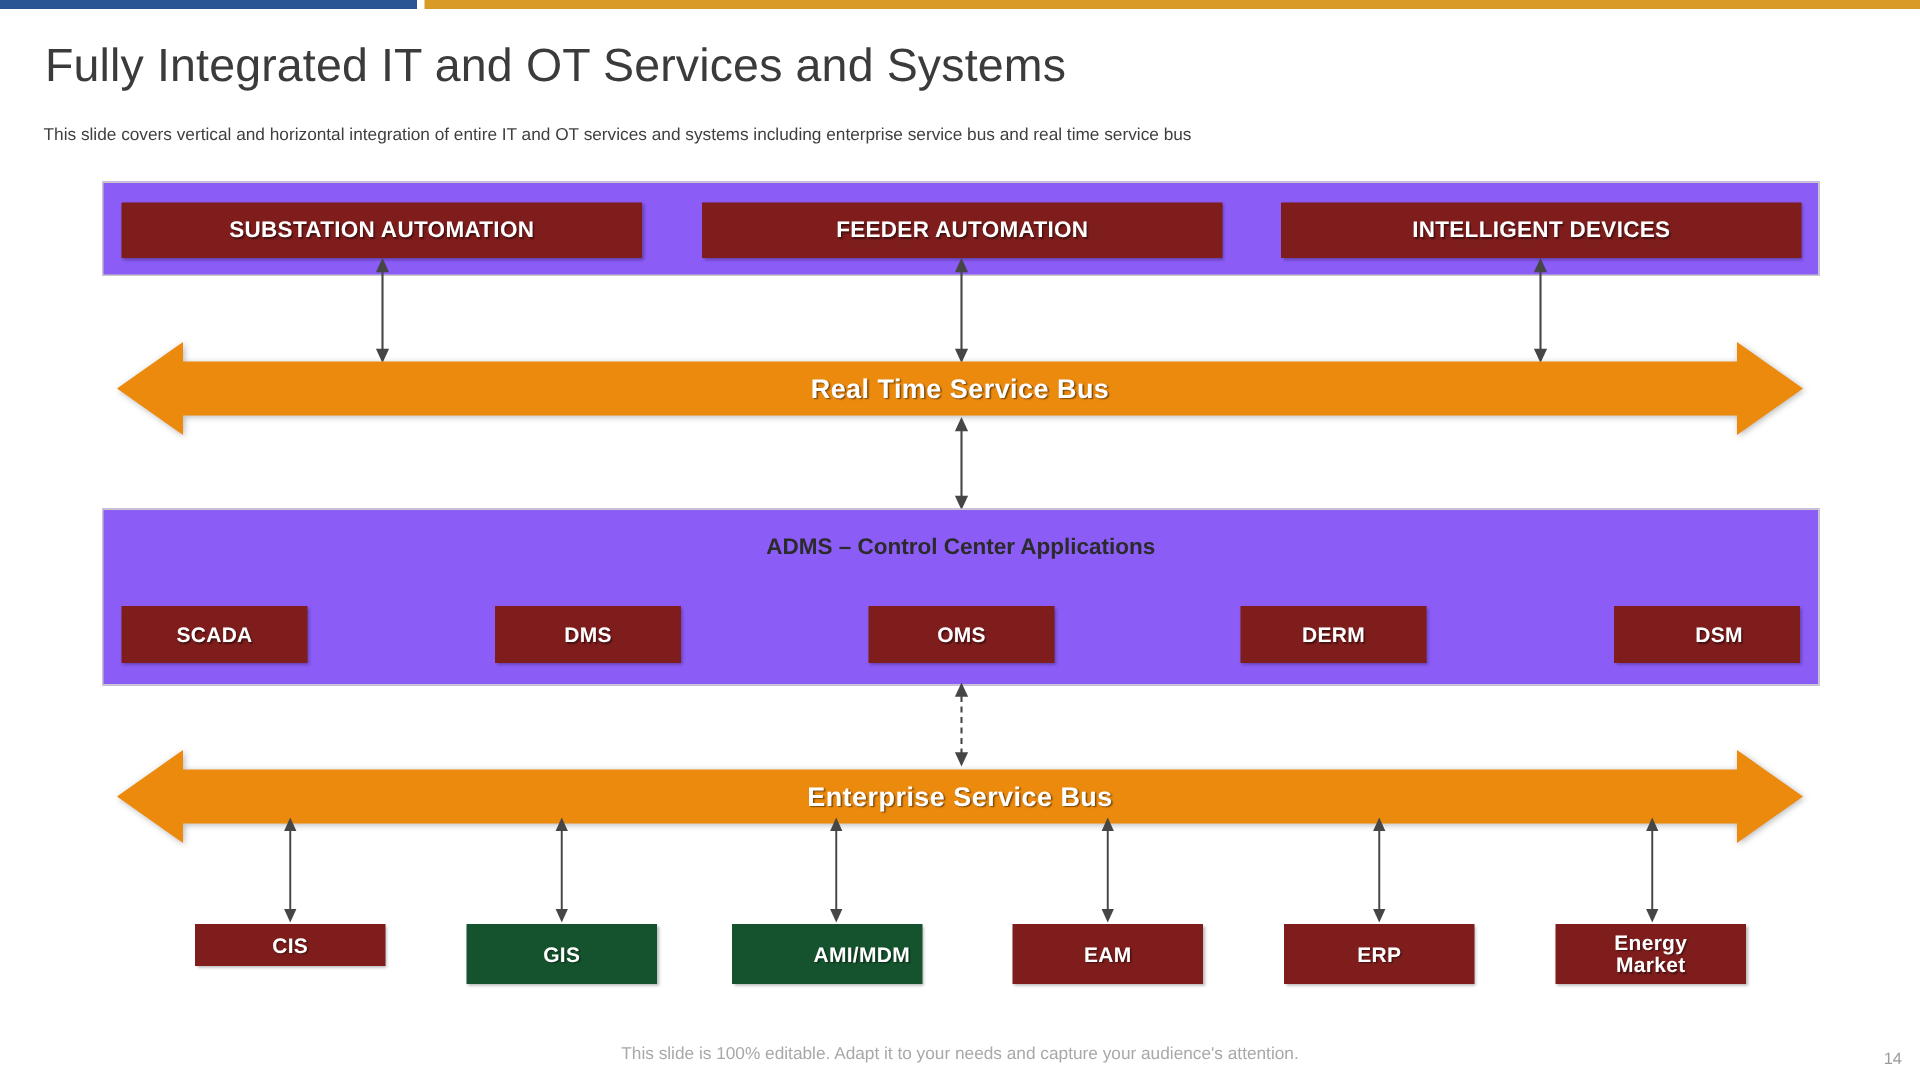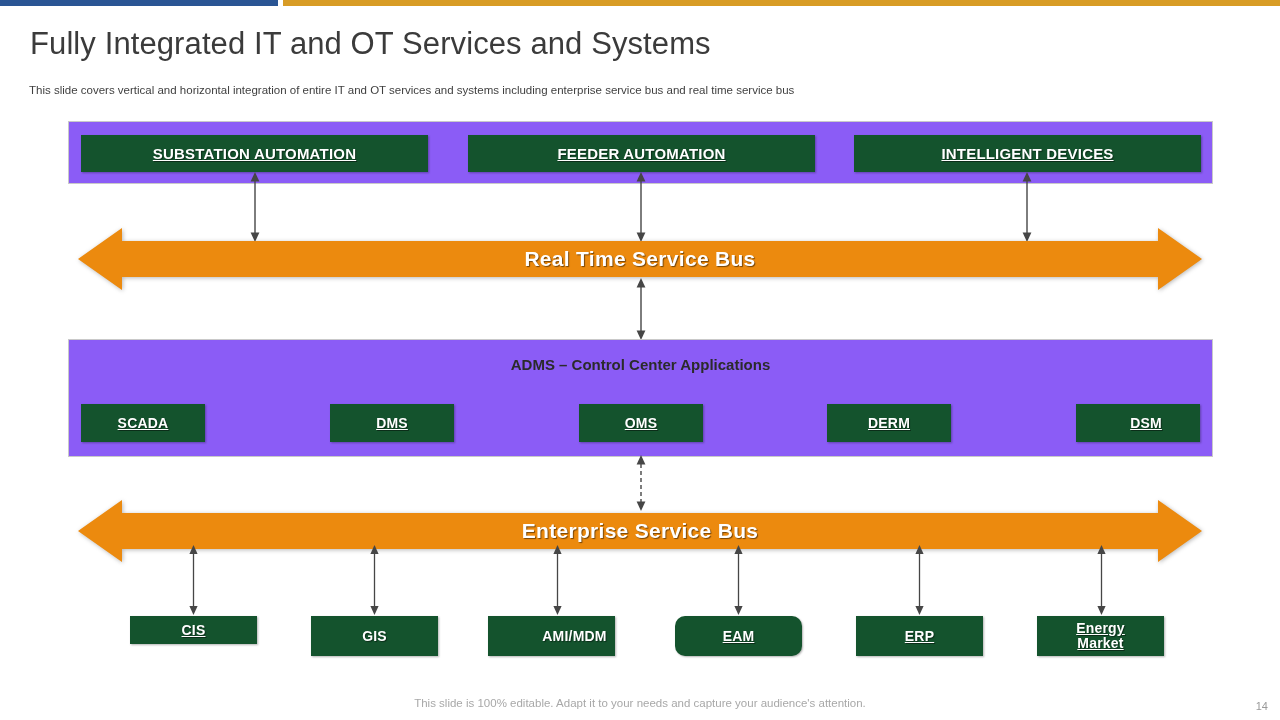--- a/index.html
+++ b/index.html
@@ -33,30 +33,30 @@
     position:absolute;border:1px solid #c9c9c9;background:#8b5cf6;box-sizing:border-box;
   }
   .chip{
     position:absolute;box-sizing:border-box;
     display:flex;align-items:center;justify-content:center;text-align:center;
     color:#ffffff;font-weight:bold;letter-spacing:0.2px;
     text-shadow:1px 1px 1px rgba(0,0,0,.45);
     box-shadow:1px 1px 2px rgba(0,0,0,.30);
     line-height:1.05;
   }
-  .chip.blue{background:#14532d;text-decoration:underline;}
+  .chip.blue{background:#7f1d1d;}
   .chip.orange{background:#14532d;}
 
   
   .bus{position:absolute;}
   .bus svg{display:block;filter:drop-shadow(1px 1px 2px rgba(0,0,0,.28));}
   .bus .bus-label{
     position:absolute;left:0;top:0;width:100%;height:100%;
     display:flex;align-items:center;justify-content:center;
-    color:#ffffff;font-weight:bold;font-size:21px;letter-spacing:.3px;
+    color:#ffffff;font-weight:bold;font-size:18px;letter-spacing:.3px;
     text-shadow:1px 1px 1px rgba(0,0,0,.5);
     pointer-events:none;
   }
 
   
   .conn{position:absolute;}
   .conn svg{display:block;}
 
   
   .panel-caption{
@@ -214,21 +214,21 @@
 
   <div class="chip blue" style="left:130px;top:616px;width:127px;height:28px;font-size:14px;">
     <span>CIS</span>
   </div>
   <div class="chip orange" style="left:311px;top:616px;width:127px;height:40px;font-size:14px;">
     <span>GIS</span>
   </div>
   <div class="chip orange" style="left:488px;top:616px;width:127px;height:40px;font-size:14px;padding-left:46px;">
     <span>AMI/MDM</span>
   </div>
-  <div class="chip blue" style="left:675px;top:616px;width:127px;height:40px;font-size:14px;border-radius:10px;">
+  <div class="chip blue" style="left:675px;top:616px;width:127px;height:40px;font-size:14px;">
     <span>EAM</span>
   </div>
   <div class="chip blue" style="left:856px;top:616px;width:127px;height:40px;font-size:14px;">
     <span>ERP</span>
   </div>
   <div class="chip blue" style="left:1037px;top:616px;width:127px;height:40px;font-size:14px;flex-direction:column;">
     <span>Energy</span>
     <span>Market</span>
   </div>
 

